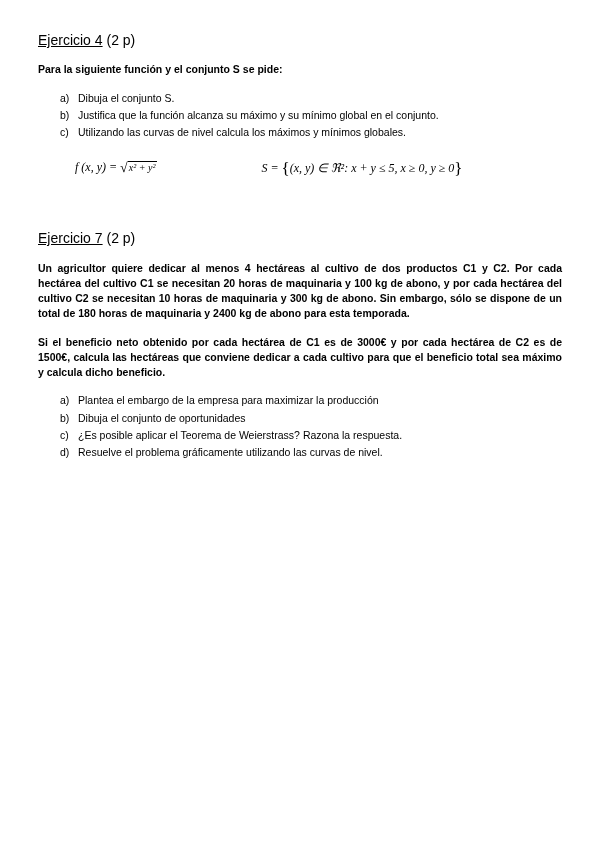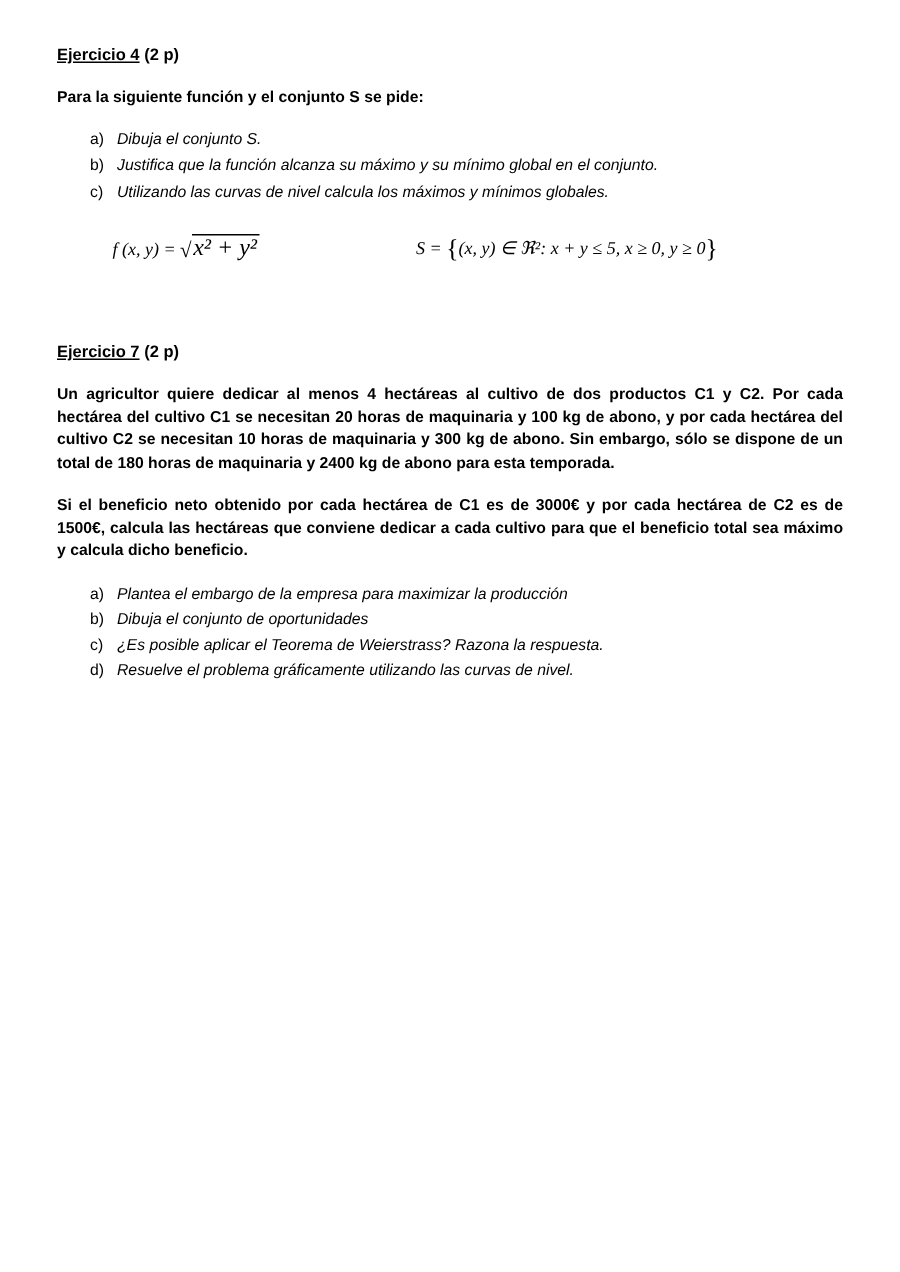--- a/index.html
+++ b/index.html
@@ -8,37 +8,37 @@
     width:600px; height:848px;
     margin:0 auto;
     background:#ffffff;
     box-sizing:border-box;
     padding:30px 38px 0 38px;
     font-family:"Liberation Sans", sans-serif;
     font-size:10.5px;
     line-height:1.45;
     color:#000;
   }
-  .ex-title { font-weight:bold; font-size:11px; margin:0 0 12px 0; }
+  .ex-title { font-weight:normal; font-size:14px; margin:0 0 12px 0; }
   .ex-title .t { text-decoration:underline; }
   p.para { text-align:justify; margin:0 0 13px 0;font-weight:bold; }
   ul.items { list-style:none; margin:0 0 8px 0; padding:0; }
   ul.items li { display:flex; padding-left:22px; margin:0 0 2px 0; }
   .li-label { flex:none; width:18px; }
-  .li-text { flex:1;font-style:italic; }
+  .li-text { flex:1; }
   .formula-row {
     display:flex; align-items:center;
     margin:6px 0 0 37px;
     font-family:"Liberation Serif", serif;
     font-style:italic;
     font-size:12px;
   }
   .formula-f { white-space:nowrap; }
   .sqrt-sign { font-style:normal; font-size:14px; vertical-align:-1px; }
-  .radicand { border-top:1px solid #000; padding:0 2px 0 1px; font-size:16px; }
+  .radicand { border-top:1px solid #000; padding:0 2px 0 1px; font-size:10px; }
   .formula-s { margin-left:104px; white-space:nowrap; }
   .brace { font-style:normal; font-size:17px; vertical-align:-2px; line-height:1; }
   .ex5-gap { height:50px; }
   .ex4-formula-gap { height:4px; }
 </style>
 </head>
 <body>
 
 <div class="page">
 

